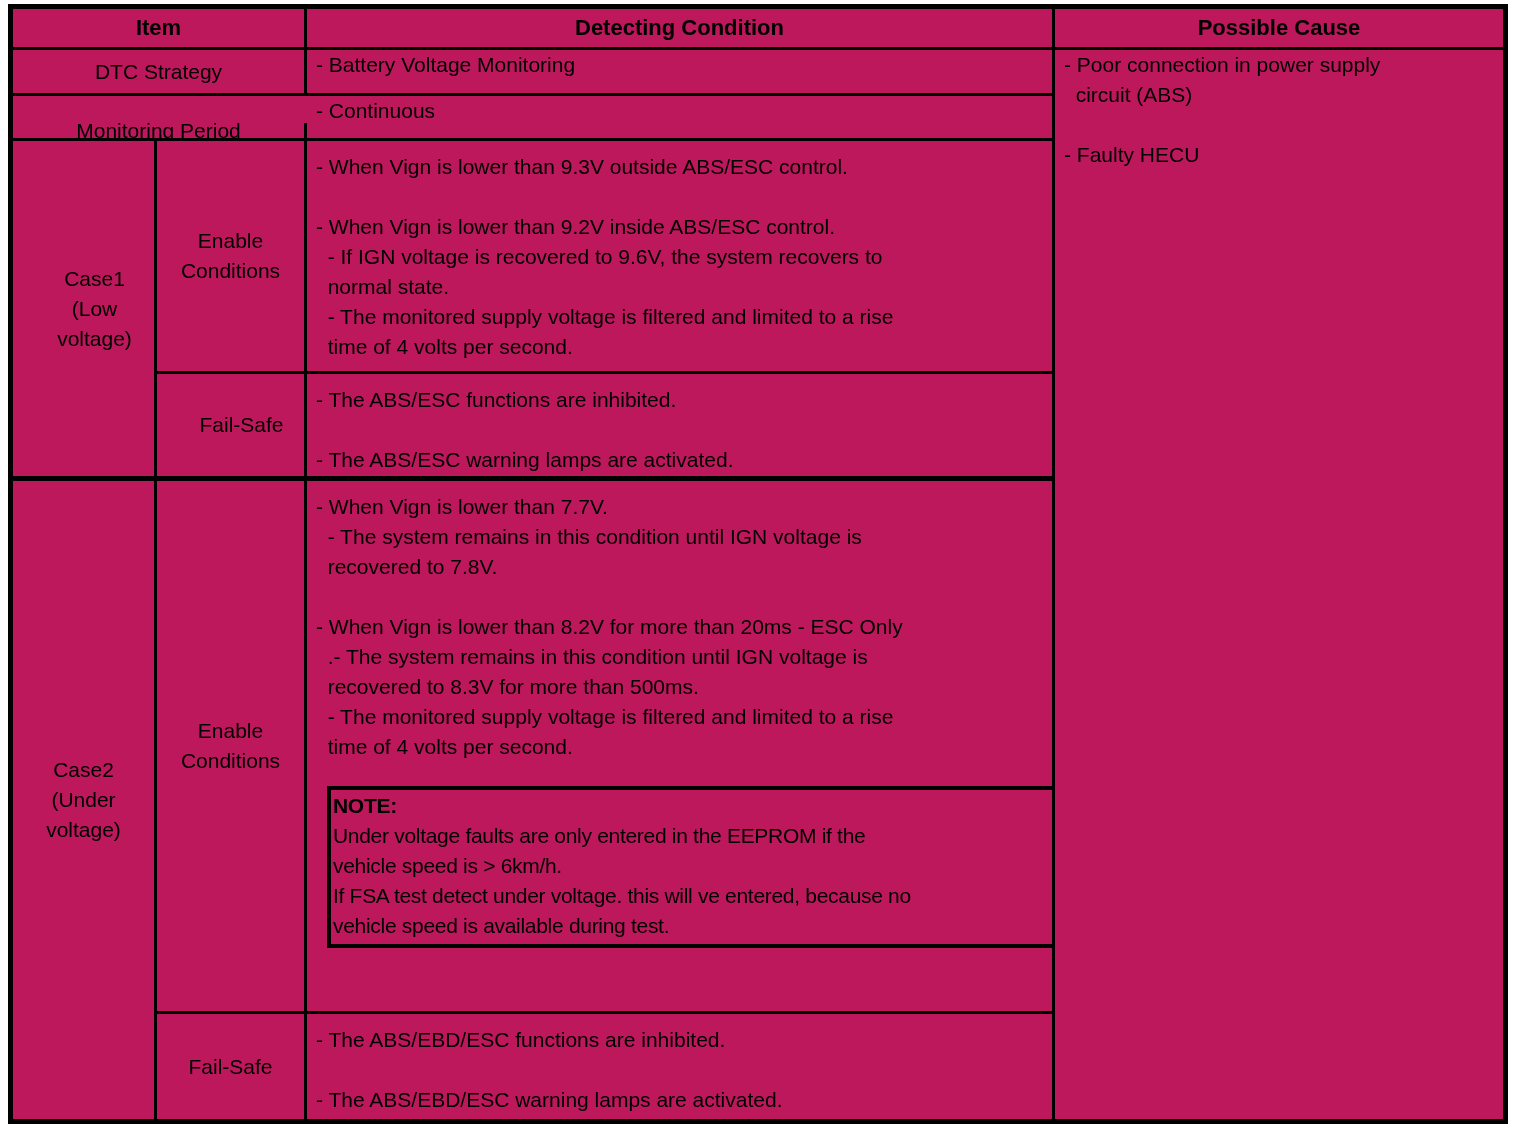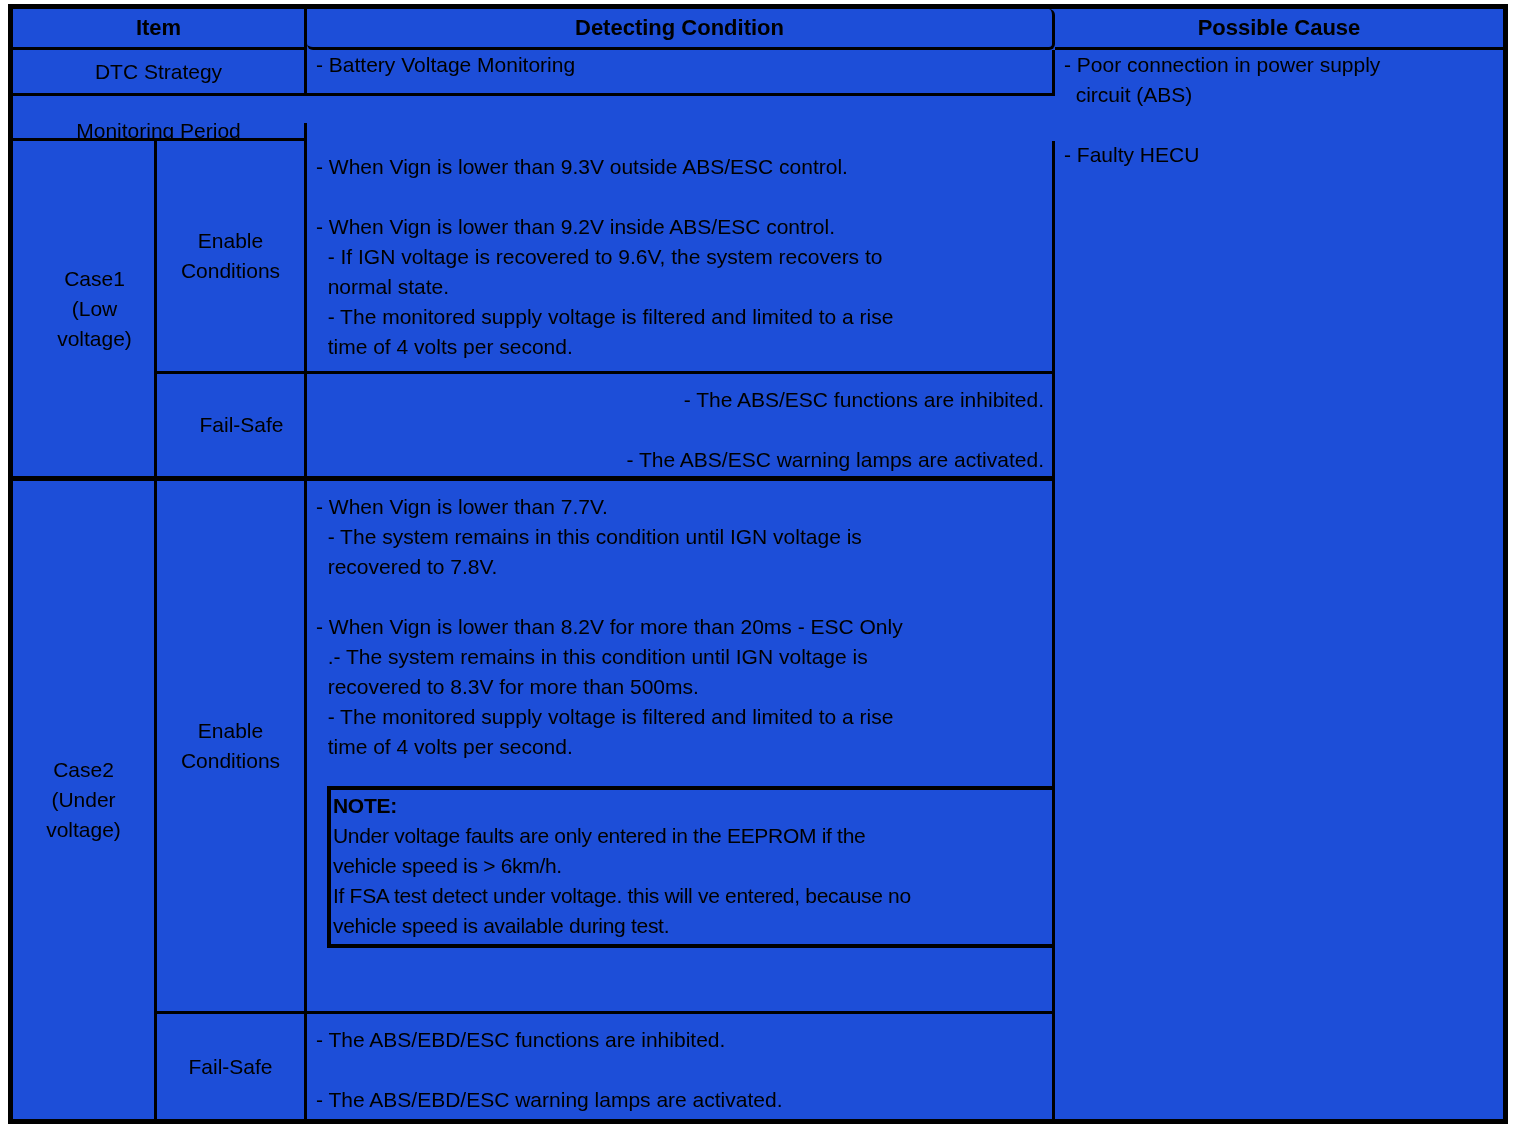--- a/index.html
+++ b/index.html
@@ -10,21 +10,21 @@
     font-family: "Liberation Sans", "DejaVu Sans", sans-serif;
     position: relative; overflow: hidden;
   }
   .tbl {
     position: absolute; left: 8px; top: 4px;
     width: 1500px; height: 1120px;
     border: 5px solid #000;
     display: grid;
     grid-template-columns: 144px 150px 748px 448px;
     grid-template-rows: 41px 46px 45px 233px 107px 533px 105px;
-    background: #1d4ed8;
+    background: #be185d;
   }
   .cell {
     border-right: 3px solid #000;
     border-bottom: 3px solid #000;
     overflow: hidden;
     font-size: 21px; line-height: 30px;
   }
   .no-r { border-right: 0; }
   .no-b { border-bottom: 0; }
   .thick-b { border-bottom-width: 5px; padding-left: 22px; }
@@ -45,36 +45,39 @@
   .fsa { margin-top: 26px; padding-left: 13px; }
 </style>
 </head>
 <body>
 
 <div class="tbl">
 
   <div class="cell mid hdr" style="grid-column:1/3; grid-row:1;">
     <div class="pre">Item</div>
   </div>
-  <div class="cell mid hdr" style="grid-column:3/4; grid-row:1;border-radius:6px;">
+  <div class="cell mid hdr" style="grid-column:3/4; grid-row:1;">
     <div class="pre">Detecting Condition</div>
   </div>
   <div class="cell mid hdr no-r" style="grid-column:4/5; grid-row:1;">
     <div class="pre">Possible Cause</div>
   </div>
 
   <div class="cell mid" style="grid-column:1/3; grid-row:2;">
     <div class="pre">DTC Strategy</div>
   </div>
   <div class="cell vmid val" style="grid-column:3/4; grid-row:2;">
     <div class="pre">- Battery Voltage Monitoring</div>
   </div>
 
   <div class="cell mid" style="grid-column:1/3; grid-row:3;margin-top:27px;">
     <div class="pre">Monitoring Period</div>
+  </div>
+  <div class="cell vmid val" style="grid-column:3/4; grid-row:3;">
+    <div class="pre">- Continuous</div>
   </div>
 
   <div class="cell mid thick-b" style="grid-column:1/2; grid-row:4/6;">
     <div class="pre">Case1
 (Low
 voltage)</div>
   </div>
   <div class="cell mid" style="grid-column:2/3; grid-row:4;">
     <div class="pre">Enable
 Conditions</div>
@@ -84,21 +87,21 @@
 
 - When Vign is lower than 9.2V inside ABS/ESC control.
   - If IGN voltage is recovered to 9.6V, the system recovers to
   normal state.
   - The monitored supply voltage is filtered and limited to a rise
   time of 4 volts per second.</div>
   </div>
   <div class="cell mid thick-b" style="grid-column:2/3; grid-row:5;">
     <div class="pre">Fail-Safe</div>
   </div>
-  <div class="cell content thick-b" style="grid-column:3/4; grid-row:5;text-align:right;">
+  <div class="cell content thick-b" style="grid-column:3/4; grid-row:5;">
     <div class="pre">- The ABS/ESC functions are inhibited.
 
 - The ABS/ESC warning lamps are activated.</div>
   </div>
 
   <div class="cell mid no-b" style="grid-column:1/2; grid-row:6/8;">
     <div class="pre">Case2
 (Under
 voltage)</div>
   </div>

